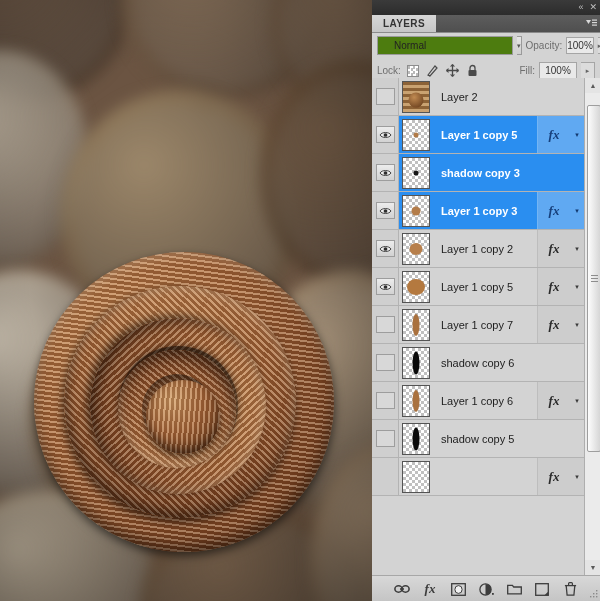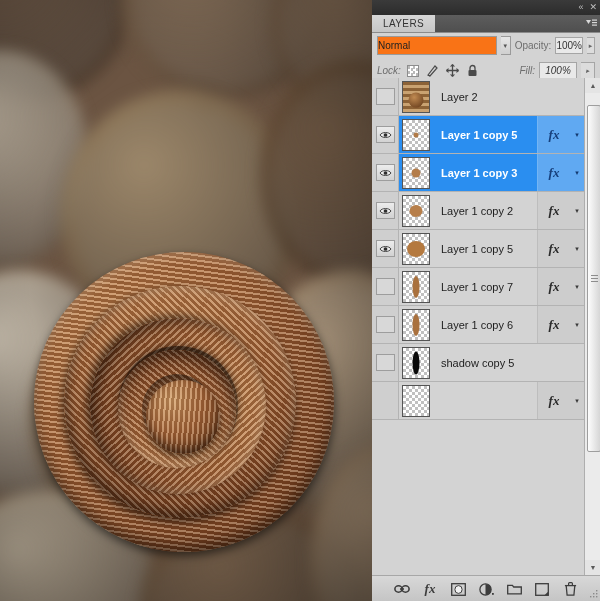--- a/index.html
+++ b/index.html
@@ -22,28 +22,28 @@
                    inset 0 6px 10px rgba(255,226,190,.25);}
 
   
   #panel{position:absolute;left:372px;top:0;width:228px;height:601px;background:#d3d3d3;}
   #titlebar{height:15px;background:linear-gradient(#3a3a3a,#2c2c2c);
             display:flex;align-items:center;justify-content:flex-end;padding-right:4px;gap:7px;}
   .tb-ic{color:#bfbfbf;font-size:9px;line-height:9px;letter-spacing:-1px;}
   #tabbar{height:17px;background:linear-gradient(#5d5d5d,#4f4f4f);display:flex;align-items:stretch;
           border-bottom:1px solid #8b8b8b;}
   #tab{background:linear-gradient(#d6d6d6,#c6c6c6);padding:2px 11px;display:flex;align-items:center;
-       font-weight:normal;font-size:10px;color:#333;letter-spacing:.4px;}
+       font-weight:bold;font-size:10px;color:#333;letter-spacing:.4px;}
   #tabfill{flex:1;}
   #menu-ic{width:18px;display:flex;align-items:center;justify-content:center;color:#d8d8d8;font-size:10px;}
 
   .ctlrow{height:25px;display:flex;align-items:center;background:#d3d3d3;padding:0 5px;gap:4px;}
-  .ctlrow.sep{border-bottom:7px solid #a16207;font-style:italic;}
-  #blend{flex:0 0 118px;height:17px;background:#f97316;border:1px solid #9a9a9a;
-         display:flex;align-items:center;padding-left:0;color:#222;font-size:10px;}
+  .ctlrow.sep{border-bottom:7px solid #a16207;}
+  #blend{flex:0 0 118px;height:17px;background:#4d7c0f;border:1px solid #9a9a9a;
+         display:flex;align-items:center;padding-left:16px;color:#222;font-size:10px;}
   .arrowbtn{width:16px;height:17px;border:1px solid #9a9a9a;border-left:none;background:linear-gradient(#e6e6e6,#cfcfcf);
             display:flex;align-items:center;justify-content:center;color:#555;font-size:7px;}
   .lbl{color:#6e6e6e;font-size:10px;}
   .numfld{width:36px;height:15px;background:#e9e9e9;border:1px solid #a5a5a5;display:flex;align-items:center;
           justify-content:center;color:#333;font-size:10px;}
   .tiny-arrow{width:13px;height:15px;border:1px solid #a5a5a5;border-left:none;background:#dcdcdc;
               display:flex;align-items:center;justify-content:center;color:#666;font-size:7px;}
   .lockic{width:16px;height:16px;display:flex;align-items:center;justify-content:center;color:#4a4a4a;font-size:11px;}
   .ck{width:10px;height:10px;background:
       conic-gradient(#fff 0 25%,#b9b9b9 0 50%,#fff 0 75%,#b9b9b9 0);
@@ -225,75 +225,104 @@
           <div class="eyecell">
             <div class="eyebox">
               <svg class="eye" viewBox="0 0 14 9">
                 <path d="M0.8 4.5 C3 0.8 11 0.8 13.2 4.5 C11 8.2 3 8.2 0.8 4.5 Z" fill="#f0f0f0" stroke="#2e2e2e" stroke-width="1"></path>
                 <circle cx="7" cy="4.5" r="2.1" fill="#2e2e2e"></circle>
               </svg>
             </div>
           </div>
           <div class="thumbcell">
             <div class="thumb">
-              <div class="tshape" style="width: 9px; height: 9px; border-radius: 50%; background: rgb(179, 124, 73);"></div>
-            </div>
-          </div>
-          <div class="name">Layer 1 copy 3</div>
-          <div class="fxcell">fx</div>
-          <div class="fxarrow">▾</div>
-        </div>
-        <div class="row">
+              <div class="tshape" style="width: 5px; height: 5px; border-radius: 50%; background: rgb(22, 22, 22);"></div>
+            </div>
+          </div>
+          <div class="name">shadow copy 3</div>
+          <div class="spacecell"></div>
+        </div>
+        <div class="row sel">
           <div class="eyecell">
             <div class="eyebox">
               <svg class="eye" viewBox="0 0 14 9">
                 <path d="M0.8 4.5 C3 0.8 11 0.8 13.2 4.5 C11 8.2 3 8.2 0.8 4.5 Z" fill="#f0f0f0" stroke="#2e2e2e" stroke-width="1"></path>
                 <circle cx="7" cy="4.5" r="2.1" fill="#2e2e2e"></circle>
               </svg>
             </div>
           </div>
           <div class="thumbcell">
             <div class="thumb">
-              <div class="tshape" style="width: 13px; height: 12px; border-radius: 50%; background: rgb(183, 127, 75);"></div>
-            </div>
-          </div>
-          <div class="name">Layer 1 copy 2</div>
+              <div class="tshape" style="width: 9px; height: 9px; border-radius: 50%; background: rgb(179, 124, 73);"></div>
+            </div>
+          </div>
+          <div class="name">Layer 1 copy 3</div>
           <div class="fxcell">fx</div>
           <div class="fxarrow">▾</div>
         </div>
         <div class="row">
           <div class="eyecell">
             <div class="eyebox">
               <svg class="eye" viewBox="0 0 14 9">
                 <path d="M0.8 4.5 C3 0.8 11 0.8 13.2 4.5 C11 8.2 3 8.2 0.8 4.5 Z" fill="#f0f0f0" stroke="#2e2e2e" stroke-width="1"></path>
                 <circle cx="7" cy="4.5" r="2.1" fill="#2e2e2e"></circle>
               </svg>
             </div>
           </div>
           <div class="thumbcell">
             <div class="thumb">
+              <div class="tshape" style="width: 13px; height: 12px; border-radius: 50%; background: rgb(183, 127, 75);"></div>
+            </div>
+          </div>
+          <div class="name">Layer 1 copy 2</div>
+          <div class="fxcell">fx</div>
+          <div class="fxarrow">▾</div>
+        </div>
+        <div class="row">
+          <div class="eyecell">
+            <div class="eyebox">
+              <svg class="eye" viewBox="0 0 14 9">
+                <path d="M0.8 4.5 C3 0.8 11 0.8 13.2 4.5 C11 8.2 3 8.2 0.8 4.5 Z" fill="#f0f0f0" stroke="#2e2e2e" stroke-width="1"></path>
+                <circle cx="7" cy="4.5" r="2.1" fill="#2e2e2e"></circle>
+              </svg>
+            </div>
+          </div>
+          <div class="thumbcell">
+            <div class="thumb">
               <div class="tshape" style="width: 18px; height: 16px; border-radius: 50%; background: rgb(180, 121, 63);"></div>
             </div>
           </div>
           <div class="name">Layer 1 copy 5</div>
           <div class="fxcell">fx</div>
           <div class="fxarrow">▾</div>
         </div>
         <div class="row">
           <div class="eyecell">
             <div class="eyebox off"></div>
           </div>
           <div class="thumbcell">
             <div class="thumb">
               <div class="tshape" style="width: 7px; height: 22px; border-radius: 50%; background: rgb(169, 113, 62);"></div>
             </div>
           </div>
           <div class="name">Layer 1 copy 7</div>
           <div class="fxcell">fx</div>
           <div class="fxarrow">▾</div>
+        </div>
+        <div class="row">
+          <div class="eyecell">
+            <div class="eyebox off"></div>
+          </div>
+          <div class="thumbcell">
+            <div class="thumb">
+              <div class="tshape" style="width: 7px; height: 23px; border-radius: 50%; background: rgb(10, 10, 10);"></div>
+            </div>
+          </div>
+          <div class="name">shadow copy 6</div>
+          <div class="spacecell"></div>
         </div>
         <div class="row">
           <div class="eyecell">
             <div class="eyebox off"></div>
           </div>
           <div class="thumbcell">
             <div class="thumb">
               <div class="tshape" style="width: 7px; height: 22px; border-radius: 50%; background: rgb(169, 113, 62);"></div>
             </div>
           </div>

